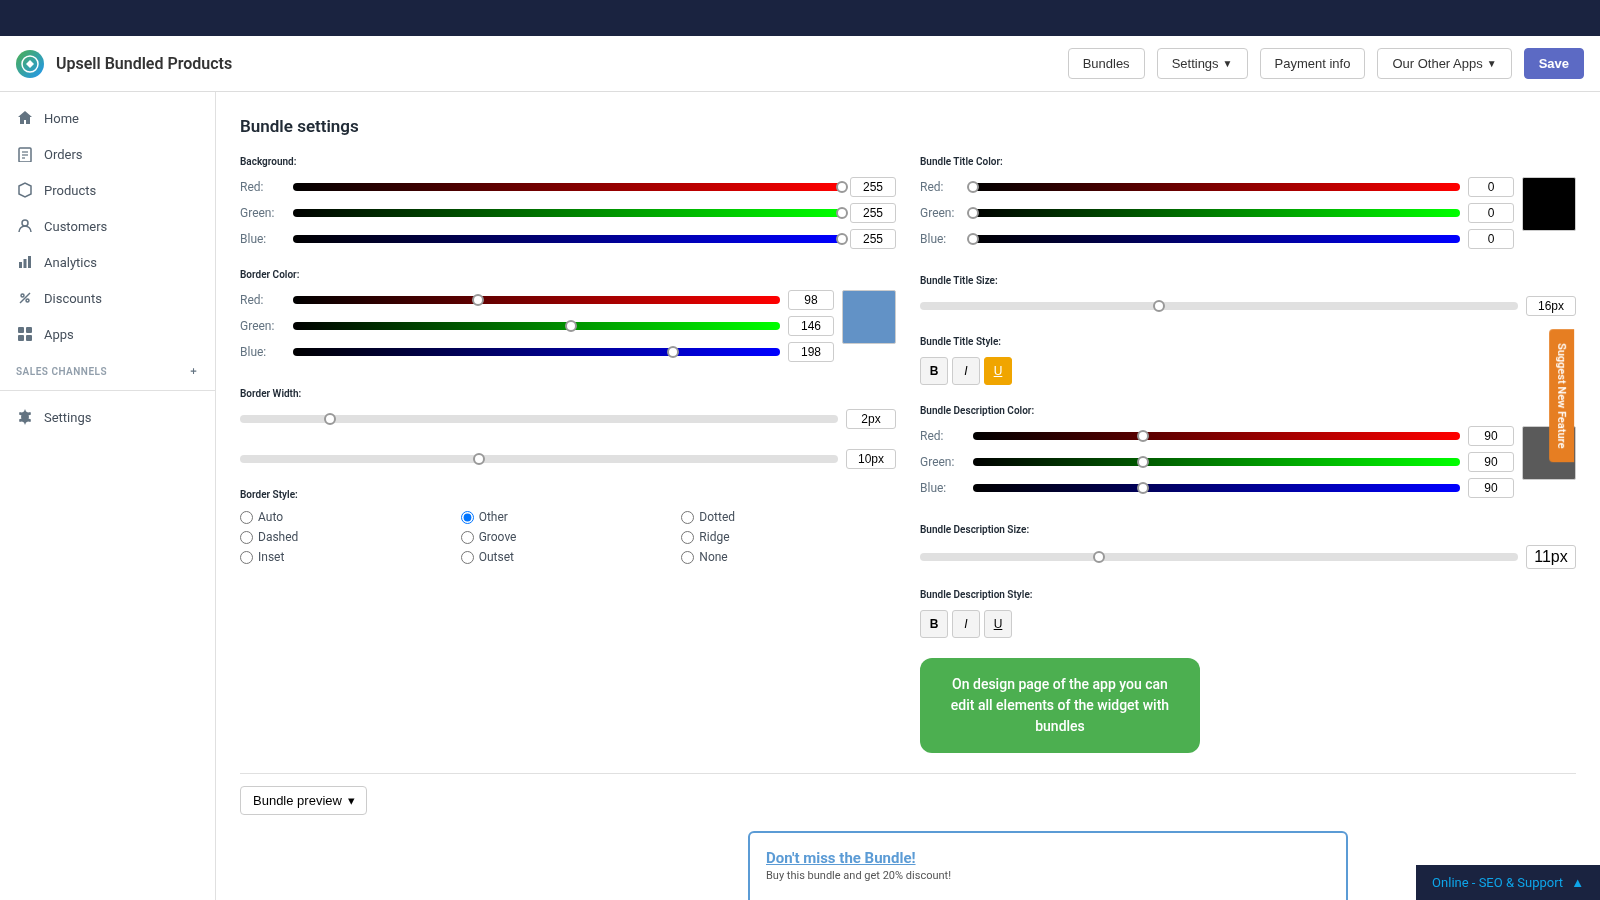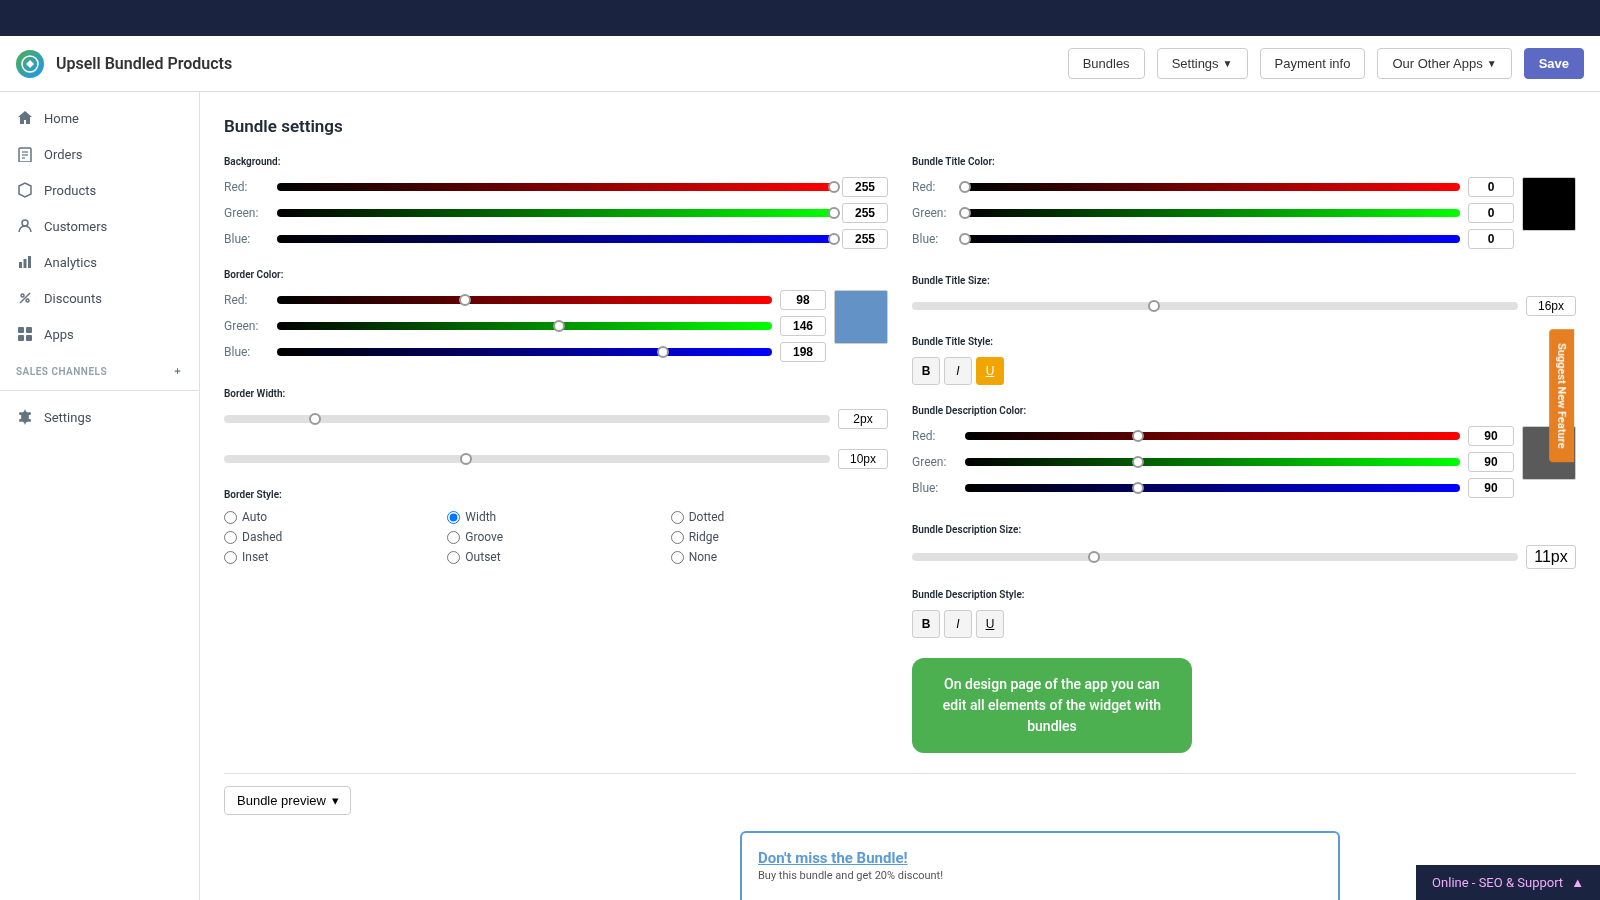--- a/index.html
+++ b/index.html
@@ -14,21 +14,21 @@
     .header-title { font-size: 16px; font-weight: 600; color: #333; flex: 1; }
     .header-btn { padding: 7px 14px; border-radius: 4px; border: 1px solid #ccc; background: #fff; cursor: pointer; font-size: 13px; color: #333; }
     .header-btn.primary { background: #5c6ac4; border-color: #5c6ac4; color: white; font-weight: 600; }
     .header-btn-dropdown { display: flex; align-items: center; gap: 4px; }
     .dropdown-arrow { font-size: 10px; }
 
     
     .layout { display: flex; height: calc(900px - 92px); }
 
     
-    .sidebar { width: 200px; background: #fff; border-right: 1px solid #e0e0e0; flex-shrink: 0; overflow-y: auto; padding-top: 8px; }
+    .sidebar { width: 216px; background: #fff; border-right: 1px solid #e0e0e0; flex-shrink: 0; overflow-y: auto; padding-top: 8px; }
     .sidebar-item { display: flex; align-items: center; gap: 10px; padding: 9px 16px; cursor: pointer; color: #454f5b; font-size: 13px; }
     .sidebar-item .icon { width: 18px; height: 18px; flex-shrink: 0; display: flex; align-items: center; justify-content: center; color: #637381; }
     .sidebar-section-label { padding: 12px 16px 4px; font-size: 10px; font-weight: 600; color: #919eab; text-transform: uppercase; letter-spacing: 0.5px; display: flex; align-items: center; justify-content: space-between; }
     .sidebar-section-label .add-icon { cursor: pointer; color: #637381; }
     .sidebar-sub-item { display: flex; align-items: center; gap: 8px; padding: 8px 16px 8px 32px; cursor: pointer; color: #454f5b; font-size: 13px; }
     .sidebar-bottom { border-top: 1px solid #e0e0e0; padding-top: 8px; margin-top: 8px; }
 
     
     .main { flex: 1; overflow-y: auto; background: #f4f6f8; padding: 0; }
     .content-area { background: #fff; margin: 0; min-height: 100%; padding: 24px; }
@@ -41,21 +41,21 @@
     .setting-group { margin-bottom: 20px; }
     .setting-label { font-weight: 600; margin-bottom: 10px; color: #212b36; font-size: 10px; }
 
     .color-row { display: flex; align-items: center; gap: 8px; margin-bottom: 6px; }
     .color-row-label { width: 45px; font-size: 12px; color: #637381; }
     .slider-track { flex: 1; height: 8px; border-radius: 4px; position: relative; cursor: pointer; }
     .slider-track.red { background: linear-gradient(to right, #000, #f00); }
     .slider-track.green { background: linear-gradient(to right, #000, #0f0); }
     .slider-track.blue { background: linear-gradient(to right, #000, #00f); }
     .slider-thumb { position: absolute; width: 12px; height: 12px; background: white; border: 2px solid #999; border-radius: 50%; top: -2px; transform: translateX(-50%); }
-    .color-value { width: 46px; border: 1px solid #ccc; border-radius: 3px; padding: 2px 6px; font-size: 12px; text-align: center; font-weight: bold; }
+    .color-value { width: 46px; border: 1px solid #ccc; border-radius: 3px; padding: 2px 6px; font-size: 12px; text-align: center; }
     .color-preview { width: 54px; height: 54px; border: 1px solid #ccc; border-radius: 2px; flex-shrink: 0; }
 
     .width-row { display: flex; align-items: center; gap: 8px; margin-bottom: 10px; }
     .width-value { width: 50px; border: 1px solid #ccc; border-radius: 3px; padding: 2px 6px; font-size: 12px; text-align: center; }
 
     
     .border-style-grid { display: grid; grid-template-columns: repeat(3, 1fr); gap: 6px; }
     .radio-item { display: flex; align-items: center; gap: 5px; font-size: 12px; color: #454f5b; }
     .radio-item input[type="radio"] { margin: 0; }
 
@@ -70,21 +70,21 @@
     
     .tooltip-bubble { background: #4CAF50; color: white; border-radius: 12px; padding: 16px 20px; font-size: 14px; font-weight: 500; line-height: 1.4; text-align: center; max-width: 280px; position: relative; }
     .bundle-preview-btn { display: flex; align-items: center; gap: 6px; padding: 6px 12px; border: 1px solid #ccc; border-radius: 4px; background: white; cursor: pointer; font-size: 13px; }
 
     
     .preview-widget { border: 2px solid #5b9bd5; border-radius: 6px; padding: 16px; background: #fff; margin: 16px auto; max-width: 600px; }
     .widget-title { font-size: 15px; font-weight: bold; color: #5b9bd5; text-decoration: underline; margin-bottom: 2px; }
     .widget-subtitle { font-size: 11px; color: #555; margin-bottom: 12px; }
 
     
-    .bottom-bar { position: fixed; bottom: 0; right: 0; background: #1a2340; color: #f0abfc; padding: 10px 16px; display: flex; align-items: center; gap: 8px; font-size: 13px; cursor: pointer; z-index: 100; }
+    .bottom-bar { position: fixed; bottom: 0; right: 0; background: #1a2340; color: #0ea5e9; padding: 10px 16px; display: flex; align-items: center; gap: 8px; font-size: 13px; cursor: pointer; z-index: 100; }
   </style>
 </head>
 <body>
 
 <div class="top-bar"></div>
 
 <div class="header">
   <div class="header-logo">
     <svg width="18" height="18" viewBox="0 0 18 18">
         <circle cx="9" cy="9" r="8" fill="none" stroke="white" stroke-width="1.5"></circle>
@@ -279,21 +279,21 @@
 
           <div class="setting-group">
             <div class="setting-label">Border Style:</div>
             <div class="border-style-grid">
               <label class="radio-item">
                   <input type="radio" name="border-style" style=""> 
                   <span>Auto</span>
                 </label>
               <label class="radio-item">
                   <input type="radio" name="border-style" checked="" style=""> 
-                  <span>Width</span>
+                  <span>Other</span>
                 </label>
               <label class="radio-item">
                   <input type="radio" name="border-style" style=""> 
                   <span>Dotted</span>
                 </label>
               <label class="radio-item">
                   <input type="radio" name="border-style" style=""> 
                   <span>Dashed</span>
                 </label>
               <label class="radio-item">

